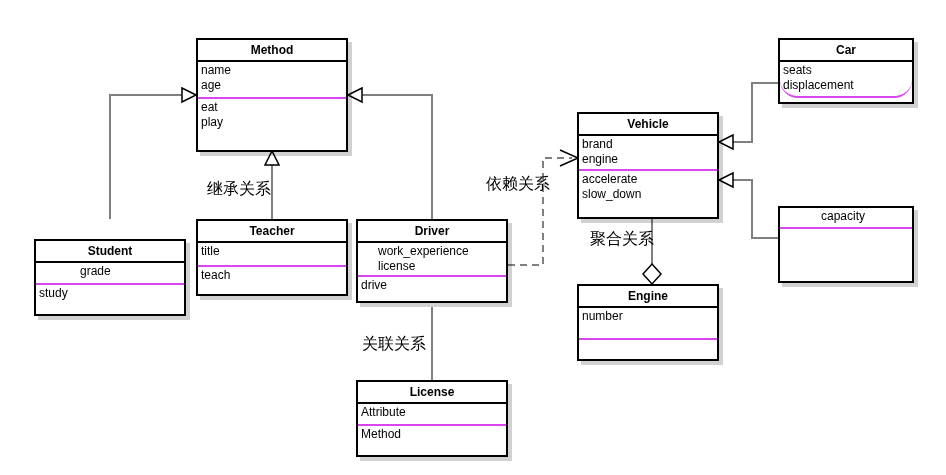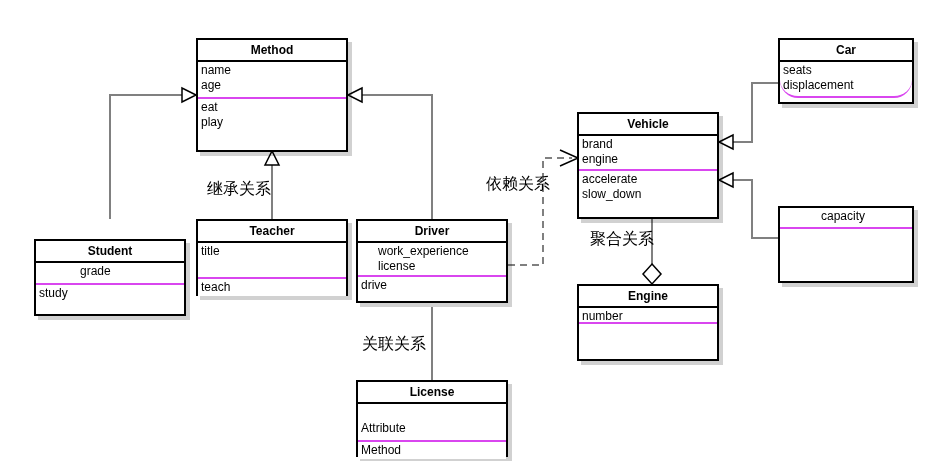--- a/index.html
+++ b/index.html
@@ -151,42 +151,42 @@
     <div class="uml-compartment uml-attrs" style="height:22px;padding-left:44px;">
       <div class="uml-member">grade</div>
     </div>
     <div class="uml-compartment uml-ops">
       <div class="uml-member">study</div>
     </div>
   </div>
 
   <div class="uml-class" style="left:196px; top:219px; width:152px; height:77px;">
     <div class="uml-name">Teacher</div>
-    <div class="uml-compartment uml-attrs" style="height:36px;">
+    <div class="uml-compartment uml-attrs" style="height:24px;">
       <div class="uml-member">title</div>
     </div>
     <div class="uml-compartment uml-ops">
       <div class="uml-member">teach</div>
     </div>
   </div>
 
   <div class="uml-class" style="left:356px; top:219px; width:152px; height:84px;">
     <div class="uml-name">Driver</div>
     <div class="uml-compartment uml-attrs" style="height:34px;padding-left:20px;">
       <div class="uml-member">work_experience</div>
       <div class="uml-member">license</div>
     </div>
     <div class="uml-compartment uml-ops">
       <div class="uml-member">drive</div>
     </div>
   </div>
 
   <div class="uml-class" style="left:356px; top:380px; width:152px; height:77px;">
     <div class="uml-name">License</div>
-    <div class="uml-compartment uml-attrs" style="height:22px;margin-top:16px;">
+    <div class="uml-compartment uml-attrs" style="height:22px;">
       <div class="uml-member">Attribute</div>
     </div>
     <div class="uml-compartment uml-ops">
       <div class="uml-member">Method</div>
     </div>
   </div>
 
   <div class="uml-class" style="left:577px; top:112px; width:142px; height:107px;">
     <div class="uml-name">Vehicle</div>
     <div class="uml-compartment uml-attrs" style="height:35px;">
@@ -210,19 +210,19 @@
 
   <div class="uml-class" style="left:778px; top:206px; width:136px; height:77px;">
     <div class="uml-compartment uml-attrs" style="height:21px;padding-left:41px;">
       <div class="uml-member">capacity</div>
     </div>
     <div class="uml-compartment uml-ops"></div>
   </div>
 
   <div class="uml-class" style="left:577px; top:284px; width:142px; height:77px;">
     <div class="uml-name">Engine</div>
-    <div class="uml-compartment uml-attrs" style="height:16px;">
+    <div class="uml-compartment uml-attrs" style="height:32px;">
       <div class="uml-member">number</div>
     </div>
     <div class="uml-compartment uml-ops"></div>
   </div>
 
 </div>
 
 </body></html>

